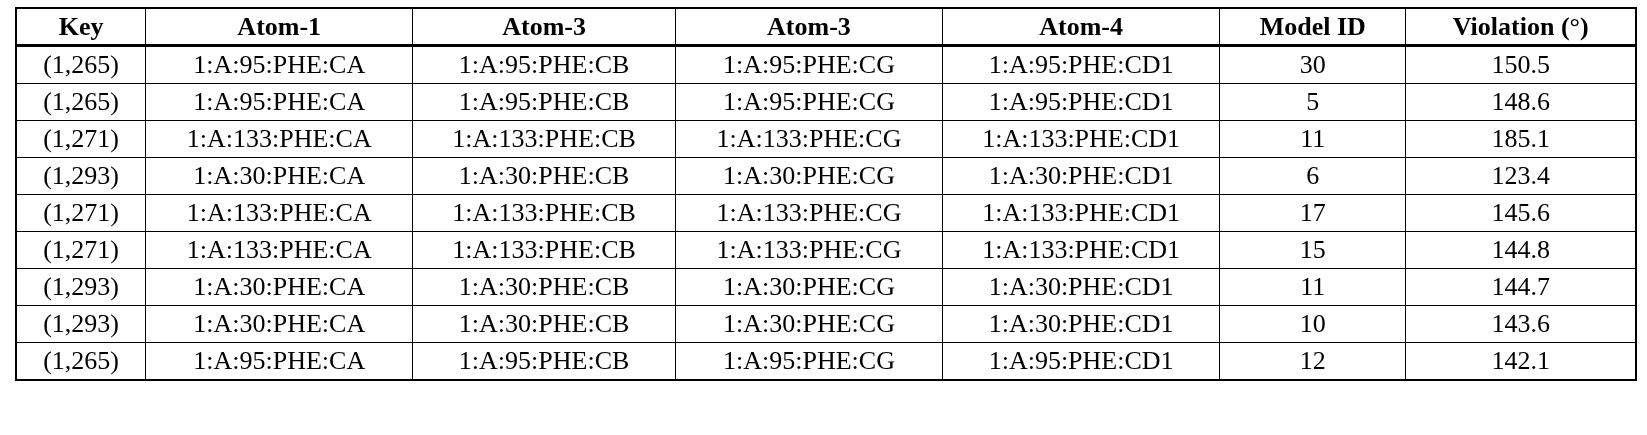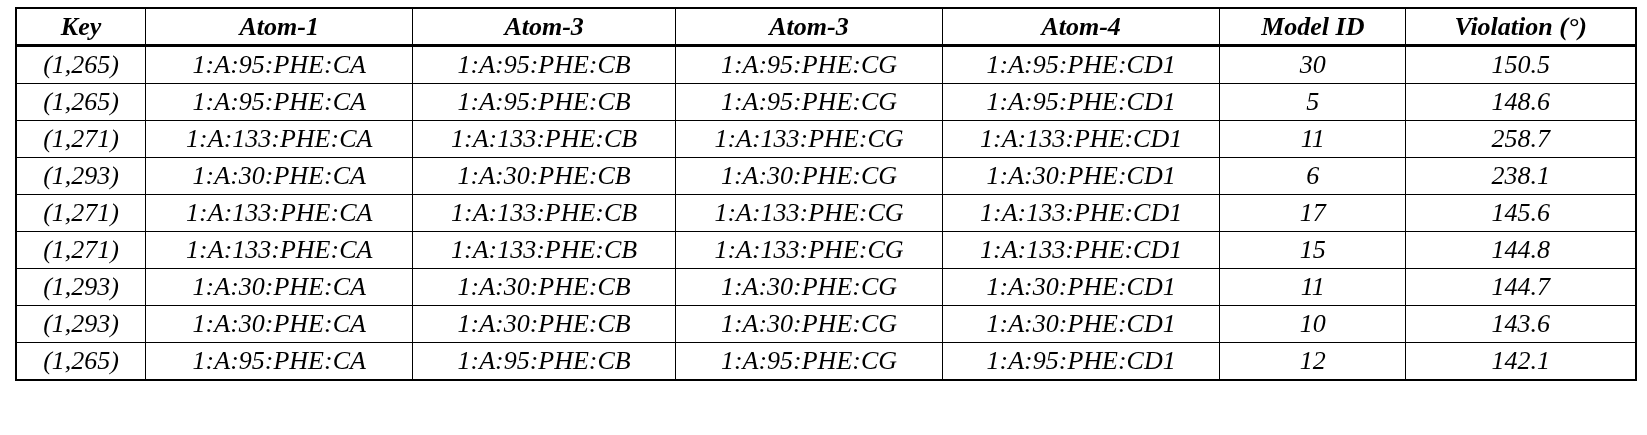--- a/index.html
+++ b/index.html
@@ -8,21 +8,20 @@
     background: #ffffff;
     width: 1647px;
     height: 435px;
     overflow: hidden;
   }
   .page {
     position: relative;
     width: 1647px;
     height: 435px;
     background: #ffffff;
-    font-style: italic;
   }
   table.violations {
     position: absolute;
     left: 15px;
     top: 7px;
     width: 1622px;
     border-collapse: collapse;
     table-layout: fixed;
     font-family: "Liberation Serif", "DejaVu Serif", serif;
     font-size: 26px;
@@ -92,30 +91,30 @@
           <td>5</td>
           <td>148.6</td>
         </tr>
         <tr>
           <td>(1,271)</td>
           <td>1:A:133:PHE:CA</td>
           <td>1:A:133:PHE:CB</td>
           <td>1:A:133:PHE:CG</td>
           <td>1:A:133:PHE:CD1</td>
           <td>11</td>
-          <td>258.7</td>
+          <td>185.1</td>
         </tr>
         <tr>
           <td>(1,293)</td>
           <td>1:A:30:PHE:CA</td>
           <td>1:A:30:PHE:CB</td>
           <td>1:A:30:PHE:CG</td>
           <td>1:A:30:PHE:CD1</td>
           <td>6</td>
-          <td>238.1</td>
+          <td>123.4</td>
         </tr>
         <tr>
           <td>(1,271)</td>
           <td>1:A:133:PHE:CA</td>
           <td>1:A:133:PHE:CB</td>
           <td>1:A:133:PHE:CG</td>
           <td>1:A:133:PHE:CD1</td>
           <td>17</td>
           <td>145.6</td>
         </tr>

